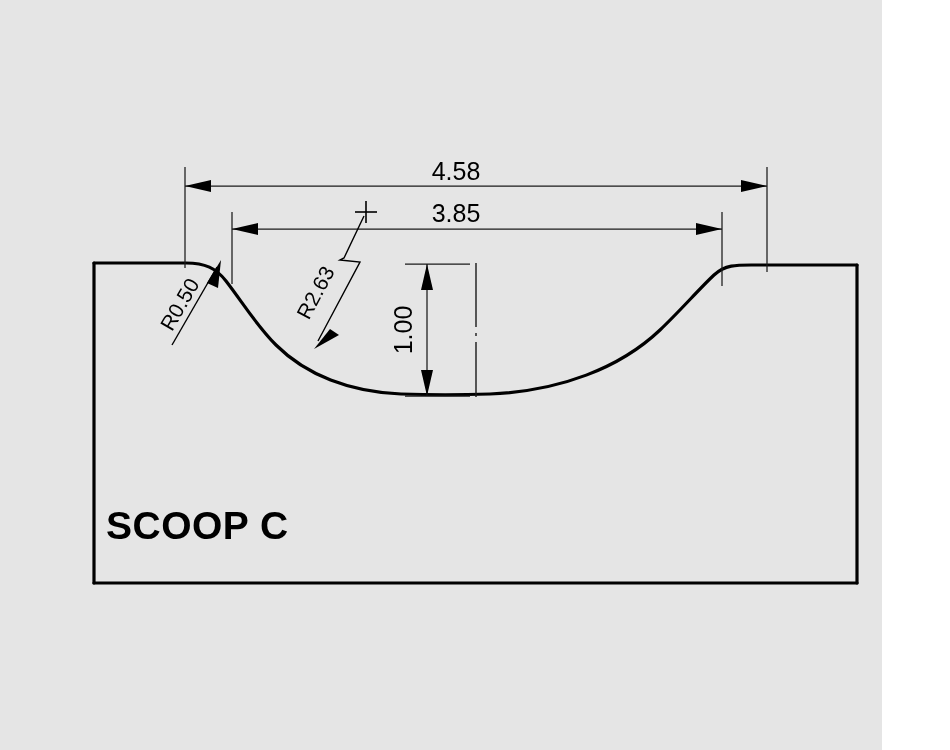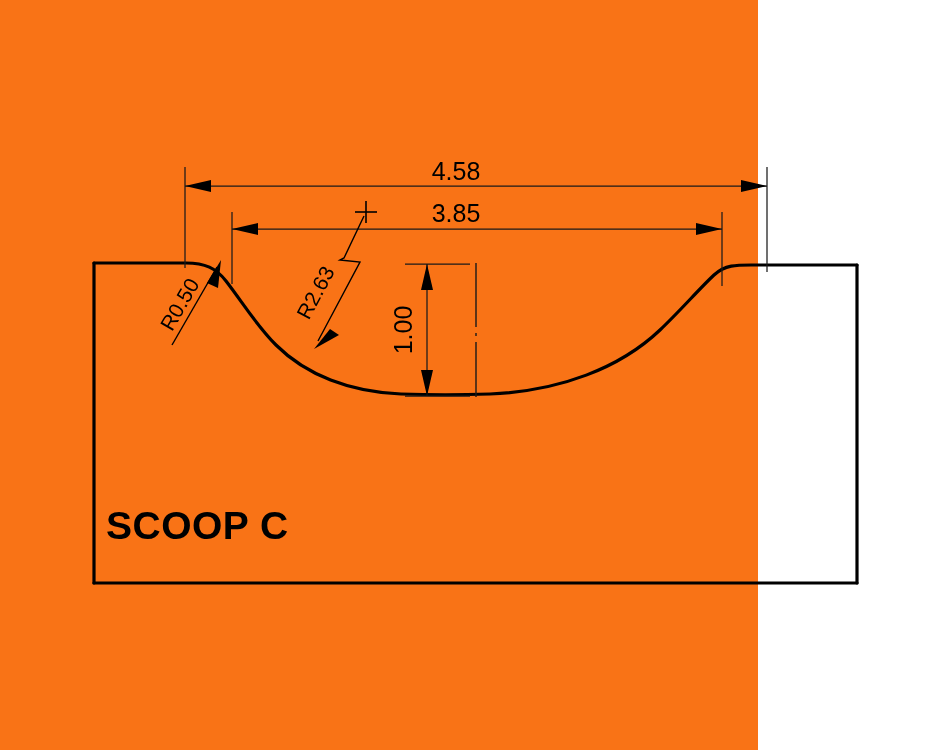--- a/index.html
+++ b/index.html
@@ -8,23 +8,23 @@
     background: #ffffff;
   }
   body {
     width: 950px;
     height: 750px;
     font-family: "Liberation Sans", sans-serif;
     overflow: hidden;
   }
   #drawing-root {
     position: relative;
-    width: 758px;
+    width: 882px;
     height: 750px;
-    background: #f97316;
+    background: #e5e5e5;
   }
   svg.drawing {
     display: block;
     width: 950px;
     height: 750px;
   }
   .obj-line {
     fill: none;
     stroke: #000000;
     stroke-width: 3.2;

